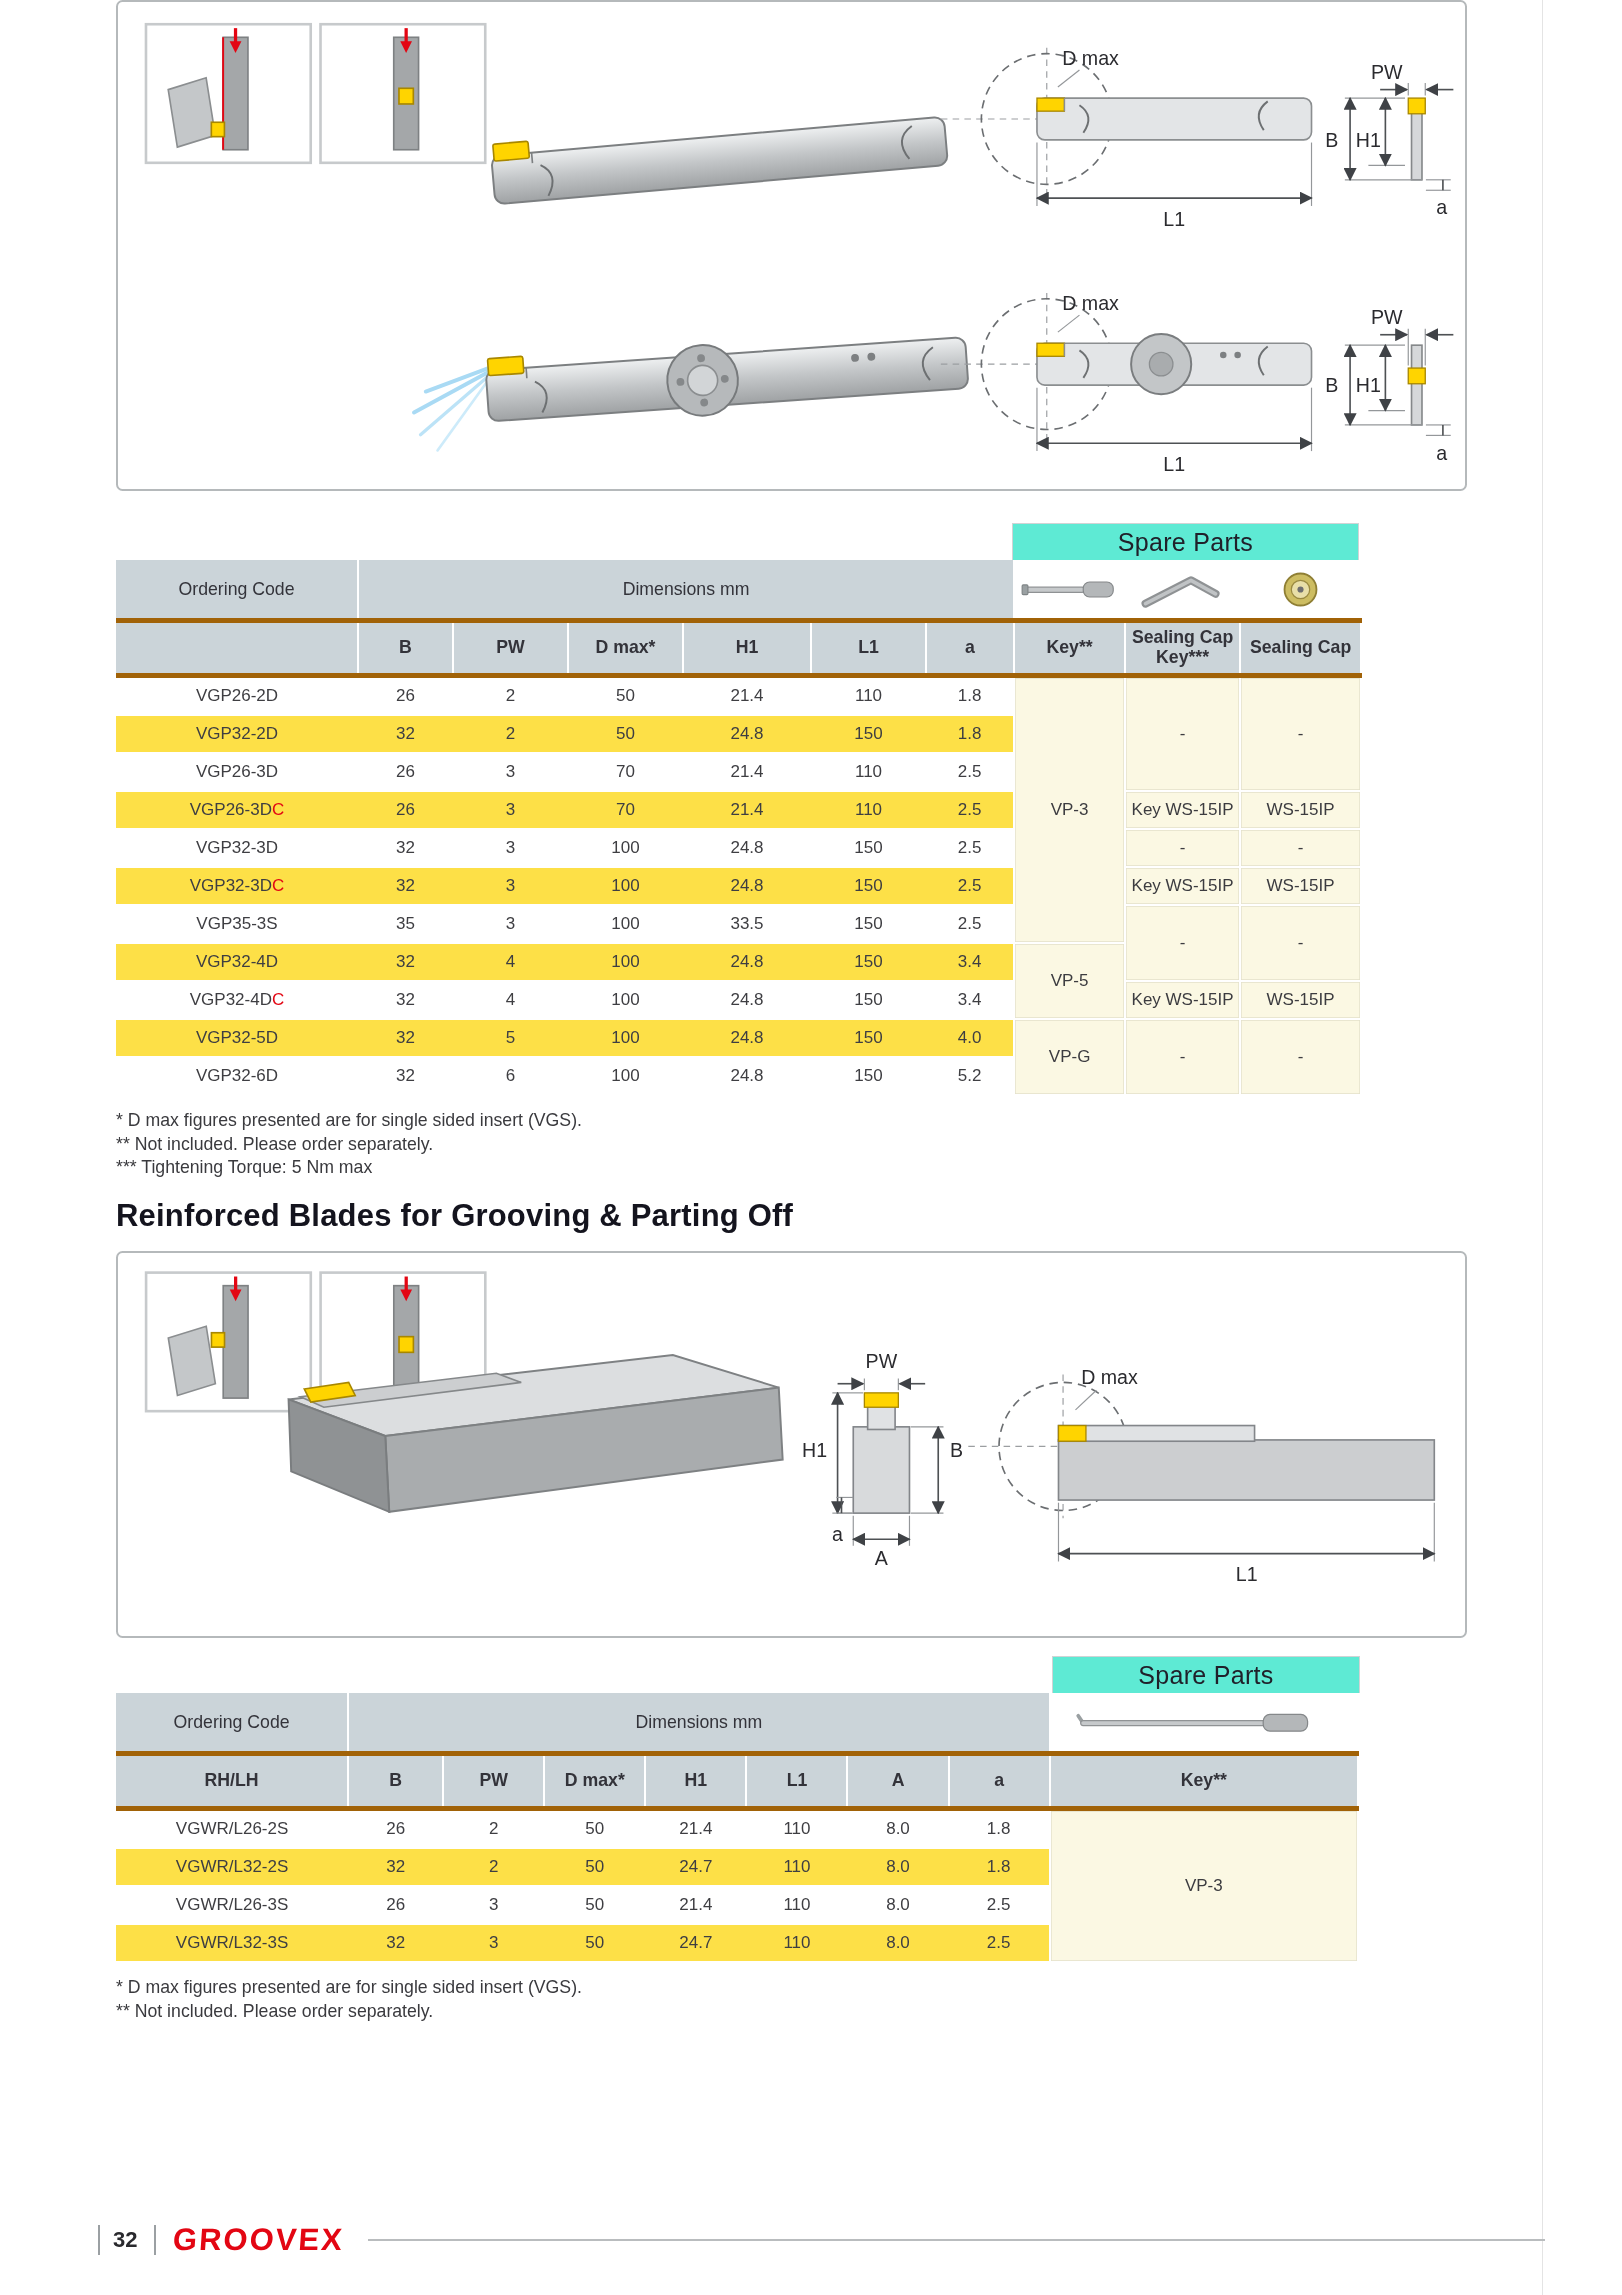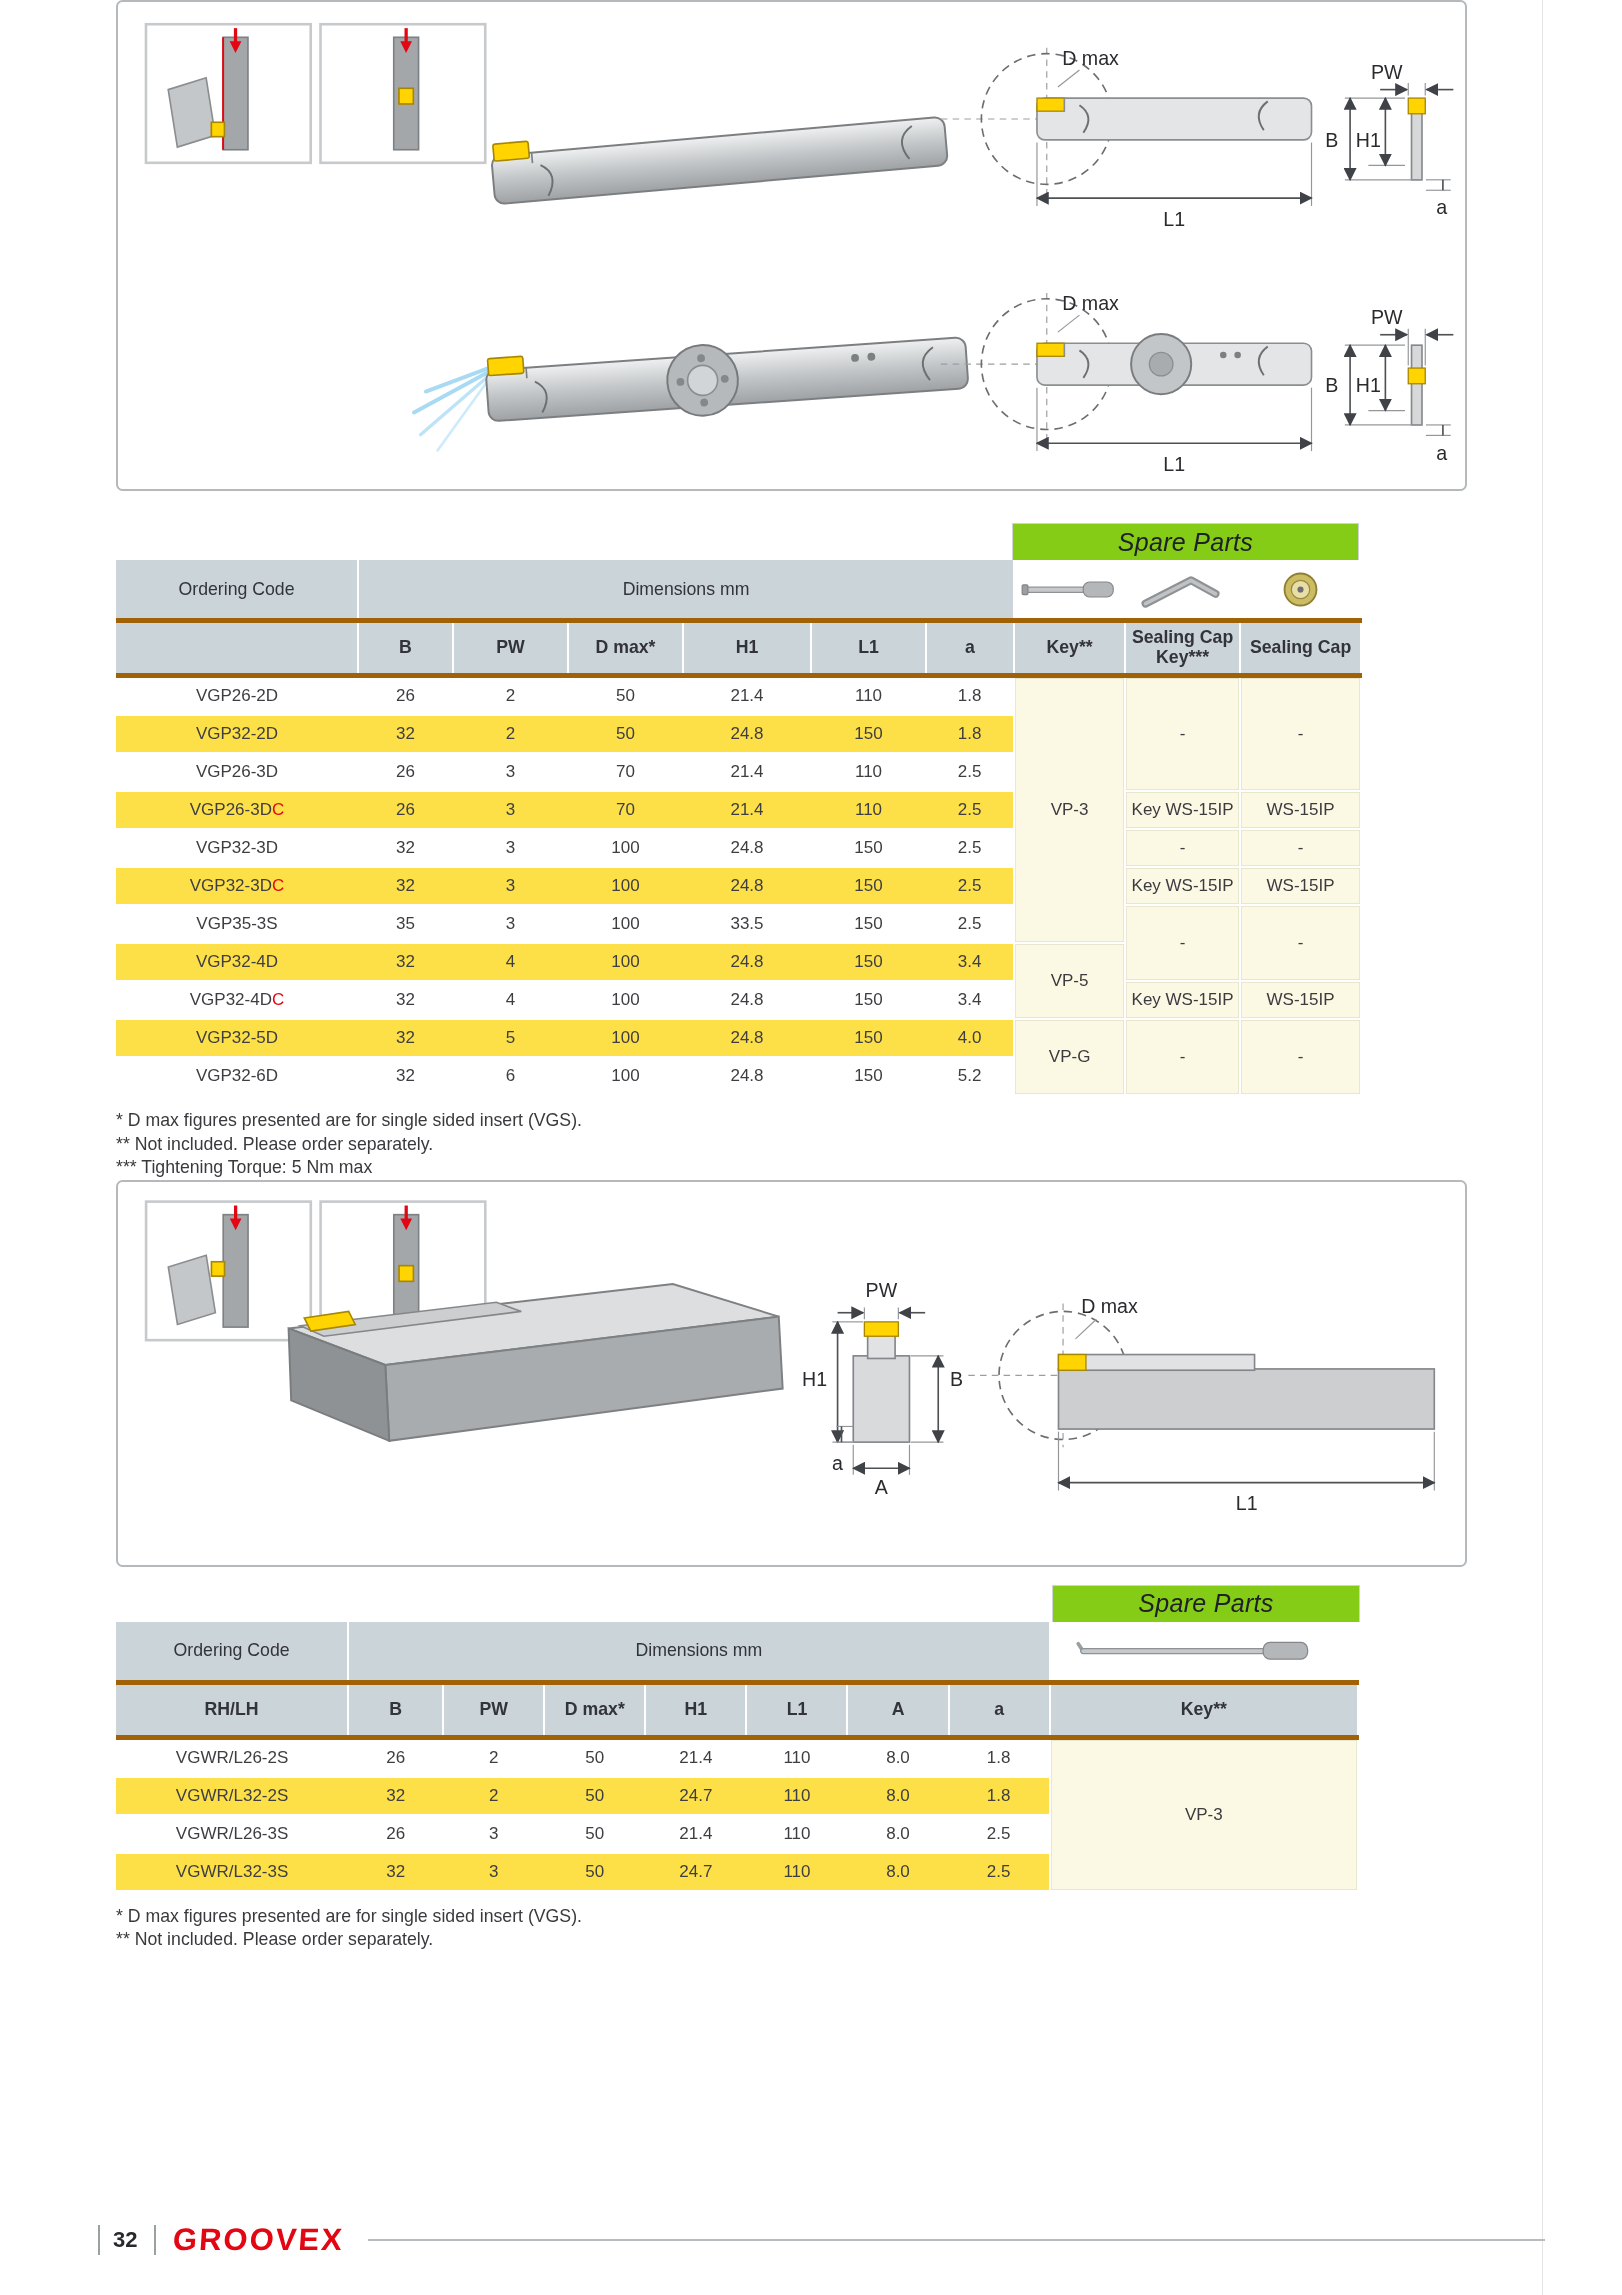--- a/index.html
+++ b/index.html
@@ -14,24 +14,24 @@
   h1.first { padding-top:122px; }
   h1.second { padding-top:18.3px; margin-bottom:17px; }
 
   .diagram-box { width:1351px; box-sizing:border-box; border:2px solid #b5b9bb; border-radius:6.5px; background:#fff; }
   .diagram-box svg { display:block; }
 
   .table-wrap { position:relative; }
   .tw1 { margin-top:69px; }
   .tw2 { margin-top:55px; }
   .spare-label {
-    position:absolute; height:37px; top:-37px; background:#84cc16;
+    position:absolute; height:37px; top:-37px; background:#5eead4;
     border:1.3px solid #d0d3d5; border-bottom:none; box-sizing:border-box;
     display:flex; align-items:center; justify-content:center;
-    font-size:25px; color:#20202a; letter-spacing:0.3px;font-style:italic;
+    font-size:25px; color:#20202a; letter-spacing:0.3px;
   }
   .sl1 { left:896px; width:347px; }
   .sl2 { left:936px; width:308px; }
 
   table.spec { border-collapse:collapse; table-layout:fixed; width:1243px; font-size:17px; color:#3e3e42; }
   .spec th, .spec td { text-align:center; vertical-align:middle; padding:0; }
   .spec thead th {
     background:#cbd4d9; font-weight:normal; font-size:17.7px; color:#33333a;
     border-right:2px solid #fff; border-bottom:5px solid #a16207;
   }
@@ -386,20 +386,21 @@
         </tbody>
       </table>
     </div>
 
     <div class="notes">
       <div>* D max figures presented are for single sided insert (VGS).</div>
       <div>** Not included. Please order separately.</div>
       <div>*** Tightening Torque: 5 Nm max</div>
     </div>
 
+    <h1 class="sec-title second">Reinforced Blades for Grooving &amp; Parting Off</h1>
 
     <div class="diagram-box" style="height:387px;">
       <svg width="1347" height="383" viewBox="0 0 2059 586">
         <defs>
           <linearGradient id="met2" x1="0" y1="0" x2="0" y2="1">
             <stop offset="0" stop-color="#eef0f1"></stop>
               <stop offset="0.5" stop-color="#c3c6c8"></stop>
               <stop offset="1" stop-color="#9fa2a4"></stop>
           </linearGradient>
           <marker id="ar2" viewBox="0 0 10 10" refX="9" refY="5" markerWidth="8" markerHeight="8" orient="auto-start-reverse">

